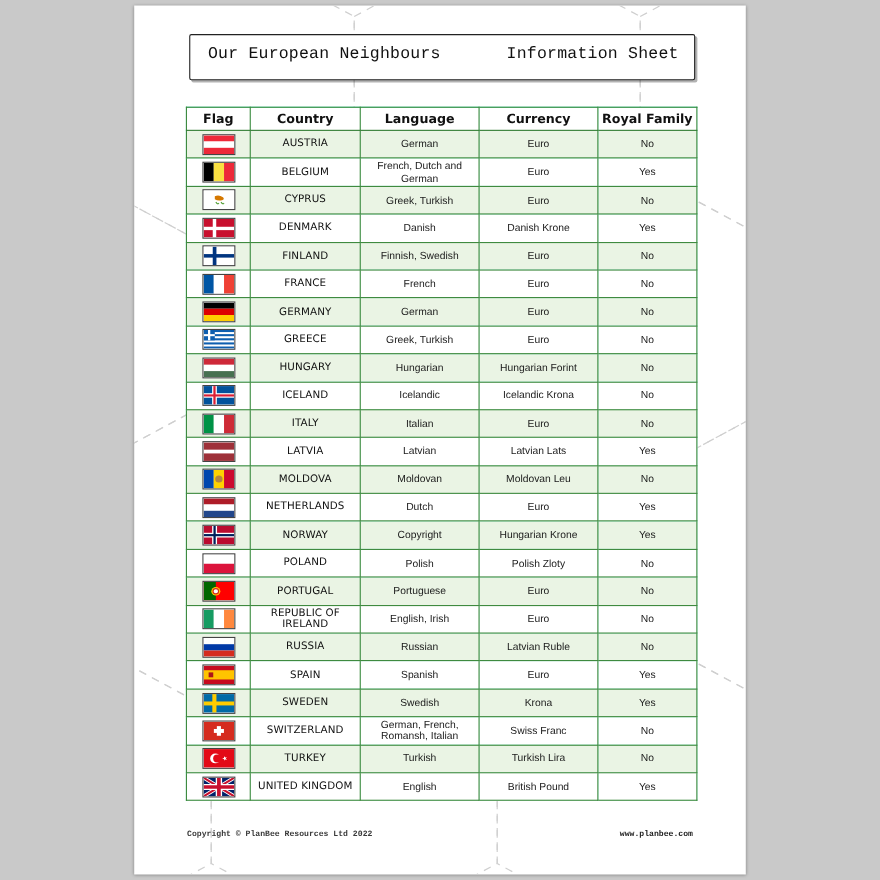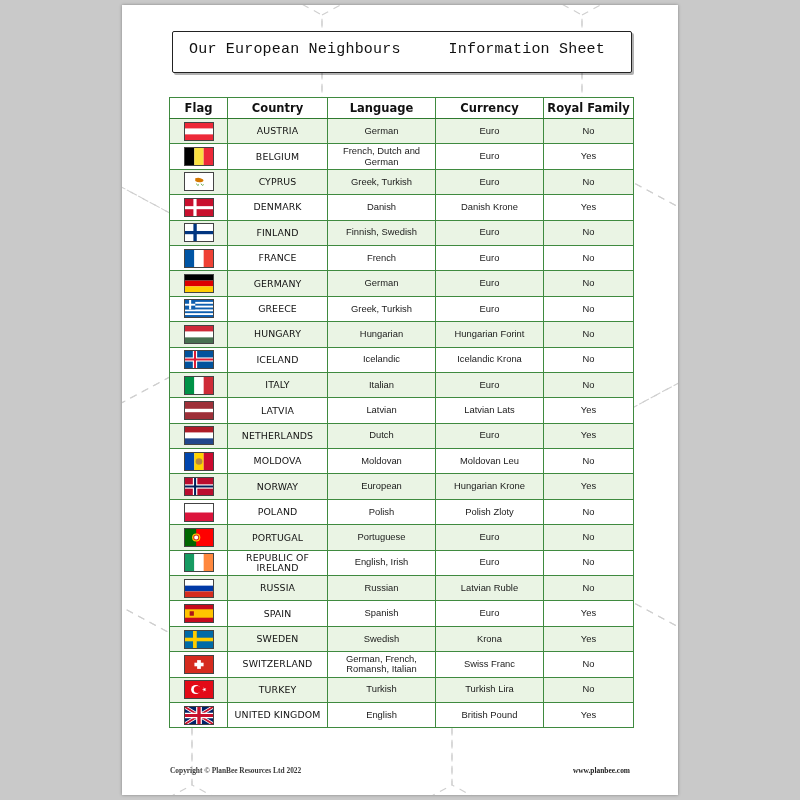--- a/index.html
+++ b/index.html
@@ -34,21 +34,21 @@
     background:#fff;
     box-shadow:2px 2px 0 rgba(0,0,0,.30);
   }
   .titlebar .t1,.titlebar .t2{
     position:absolute;top:9px;
     font-family:Liberation Mono, monospace;
     font-size:15px;color:#111;
     letter-spacing:.2px;
   }
   .titlebar .t1{left:16px;}
-  .titlebar .t2{right:26px;}
+  .titlebar .t2{right:14px;}
 
   
   table{
     position:absolute;
     left:47px;top:92px;
     width:464px;
     border-collapse:collapse;
     table-layout:fixed;
     background:#5eead4;
   }
@@ -94,22 +94,22 @@
     border:1px solid #444;
     box-sizing:border-box;
     position:relative;
     overflow:hidden;
     background:#fff;
   }
   .fl{position:absolute;left:0;top:0;width:100%;height:100%;}
 
   
   .foot-left,.foot-right{
-    position:absolute;bottom:20px;
-    font-family:Liberation Serif, serif;
+    position:absolute;bottom:32px;
+    font-family:Liberation Mono, monospace;
     font-size:7.4px;color:#3a3a3a;
   }
   .foot-left{left:48px;font-weight:700;}
   .foot-right{right:48px;font-weight:700;color:#222;}
 
   
   .bunny{position:absolute;pointer-events:none;opacity:.55;}
 </style>
 </head>
 <body>
@@ -395,61 +395,61 @@
             </td>
             <td class="country">LATVIA</td>
             <td class="lang">Latvian</td>
             <td class="curr">Latvian Lats</td>
             <td class="royal">Yes</td>
           </tr>
           <tr>
             <td class="flag">
               <div class="flagbox">
                 <svg class="fl" viewBox="0 0 30 19" preserveAspectRatio="none">
-                  <rect width="30" height="6.3" y="0" fill="#ae1c28"></rect>
-                  <rect width="30" height="6.4" y="6.3" fill="#fff"></rect>
-                  <rect width="30" height="6.3" y="12.7" fill="#21468b"></rect>
-                </svg>
-              </div>
-            </td>
-            <td class="country">NETHERLANDS</td>
-            <td class="lang">Dutch</td>
-            <td class="curr">Euro</td>
-            <td class="royal">Yes</td>
-          </tr>
-          <tr>
-            <td class="flag">
-              <div class="flagbox">
-                <svg class="fl" viewBox="0 0 30 19" preserveAspectRatio="none">
                   <rect width="10" height="19" x="0" fill="#0046ae"></rect>
                   <rect width="10" height="19" x="10" fill="#ffd200"></rect>
                   <rect width="10" height="19" x="20" fill="#cc092f"></rect>
                   <circle cx="15" cy="9.5" r="3.6" fill="#b5873f"></circle>
                 </svg>
               </div>
             </td>
             <td class="country">MOLDOVA</td>
             <td class="lang">Moldovan</td>
             <td class="curr">Moldovan Leu</td>
             <td class="royal">No</td>
+          </tr>
+          <tr>
+            <td class="flag">
+              <div class="flagbox">
+                <svg class="fl" viewBox="0 0 30 19" preserveAspectRatio="none">
+                  <rect width="30" height="6.3" y="0" fill="#ae1c28"></rect>
+                  <rect width="30" height="6.4" y="6.3" fill="#fff"></rect>
+                  <rect width="30" height="6.3" y="12.7" fill="#21468b"></rect>
+                </svg>
+              </div>
+            </td>
+            <td class="country">NETHERLANDS</td>
+            <td class="lang">Dutch</td>
+            <td class="curr">Euro</td>
+            <td class="royal">Yes</td>
           </tr>
           <tr>
             <td class="flag">
               <div class="flagbox">
                 <svg class="fl" viewBox="0 0 30 19" preserveAspectRatio="none">
                   <rect width="30" height="19" fill="#ba0c2f"></rect>
                   <rect x="8.4" width="4.8" height="19" fill="#fff"></rect>
                   <rect y="7.1" width="30" height="4.8" fill="#fff"></rect>
                   <rect x="9.7" width="2.2" height="19" fill="#00205b"></rect>
                   <rect y="8.4" width="30" height="2.2" fill="#00205b"></rect>
                 </svg>
               </div>
             </td>
             <td class="country">NORWAY</td>
-            <td class="lang">European</td>
+            <td class="lang">Copyright</td>
             <td class="curr">Hungarian Krone</td>
             <td class="royal">Yes</td>
           </tr>
           <tr>
             <td class="flag">
               <div class="flagbox">
                 <svg class="fl" viewBox="0 0 30 19" preserveAspectRatio="none">
                   <rect width="30" height="9.5" y="0" fill="#fff"></rect>
                   <rect width="30" height="9.5" y="9.5" fill="#dc143c"></rect>
                 </svg>

